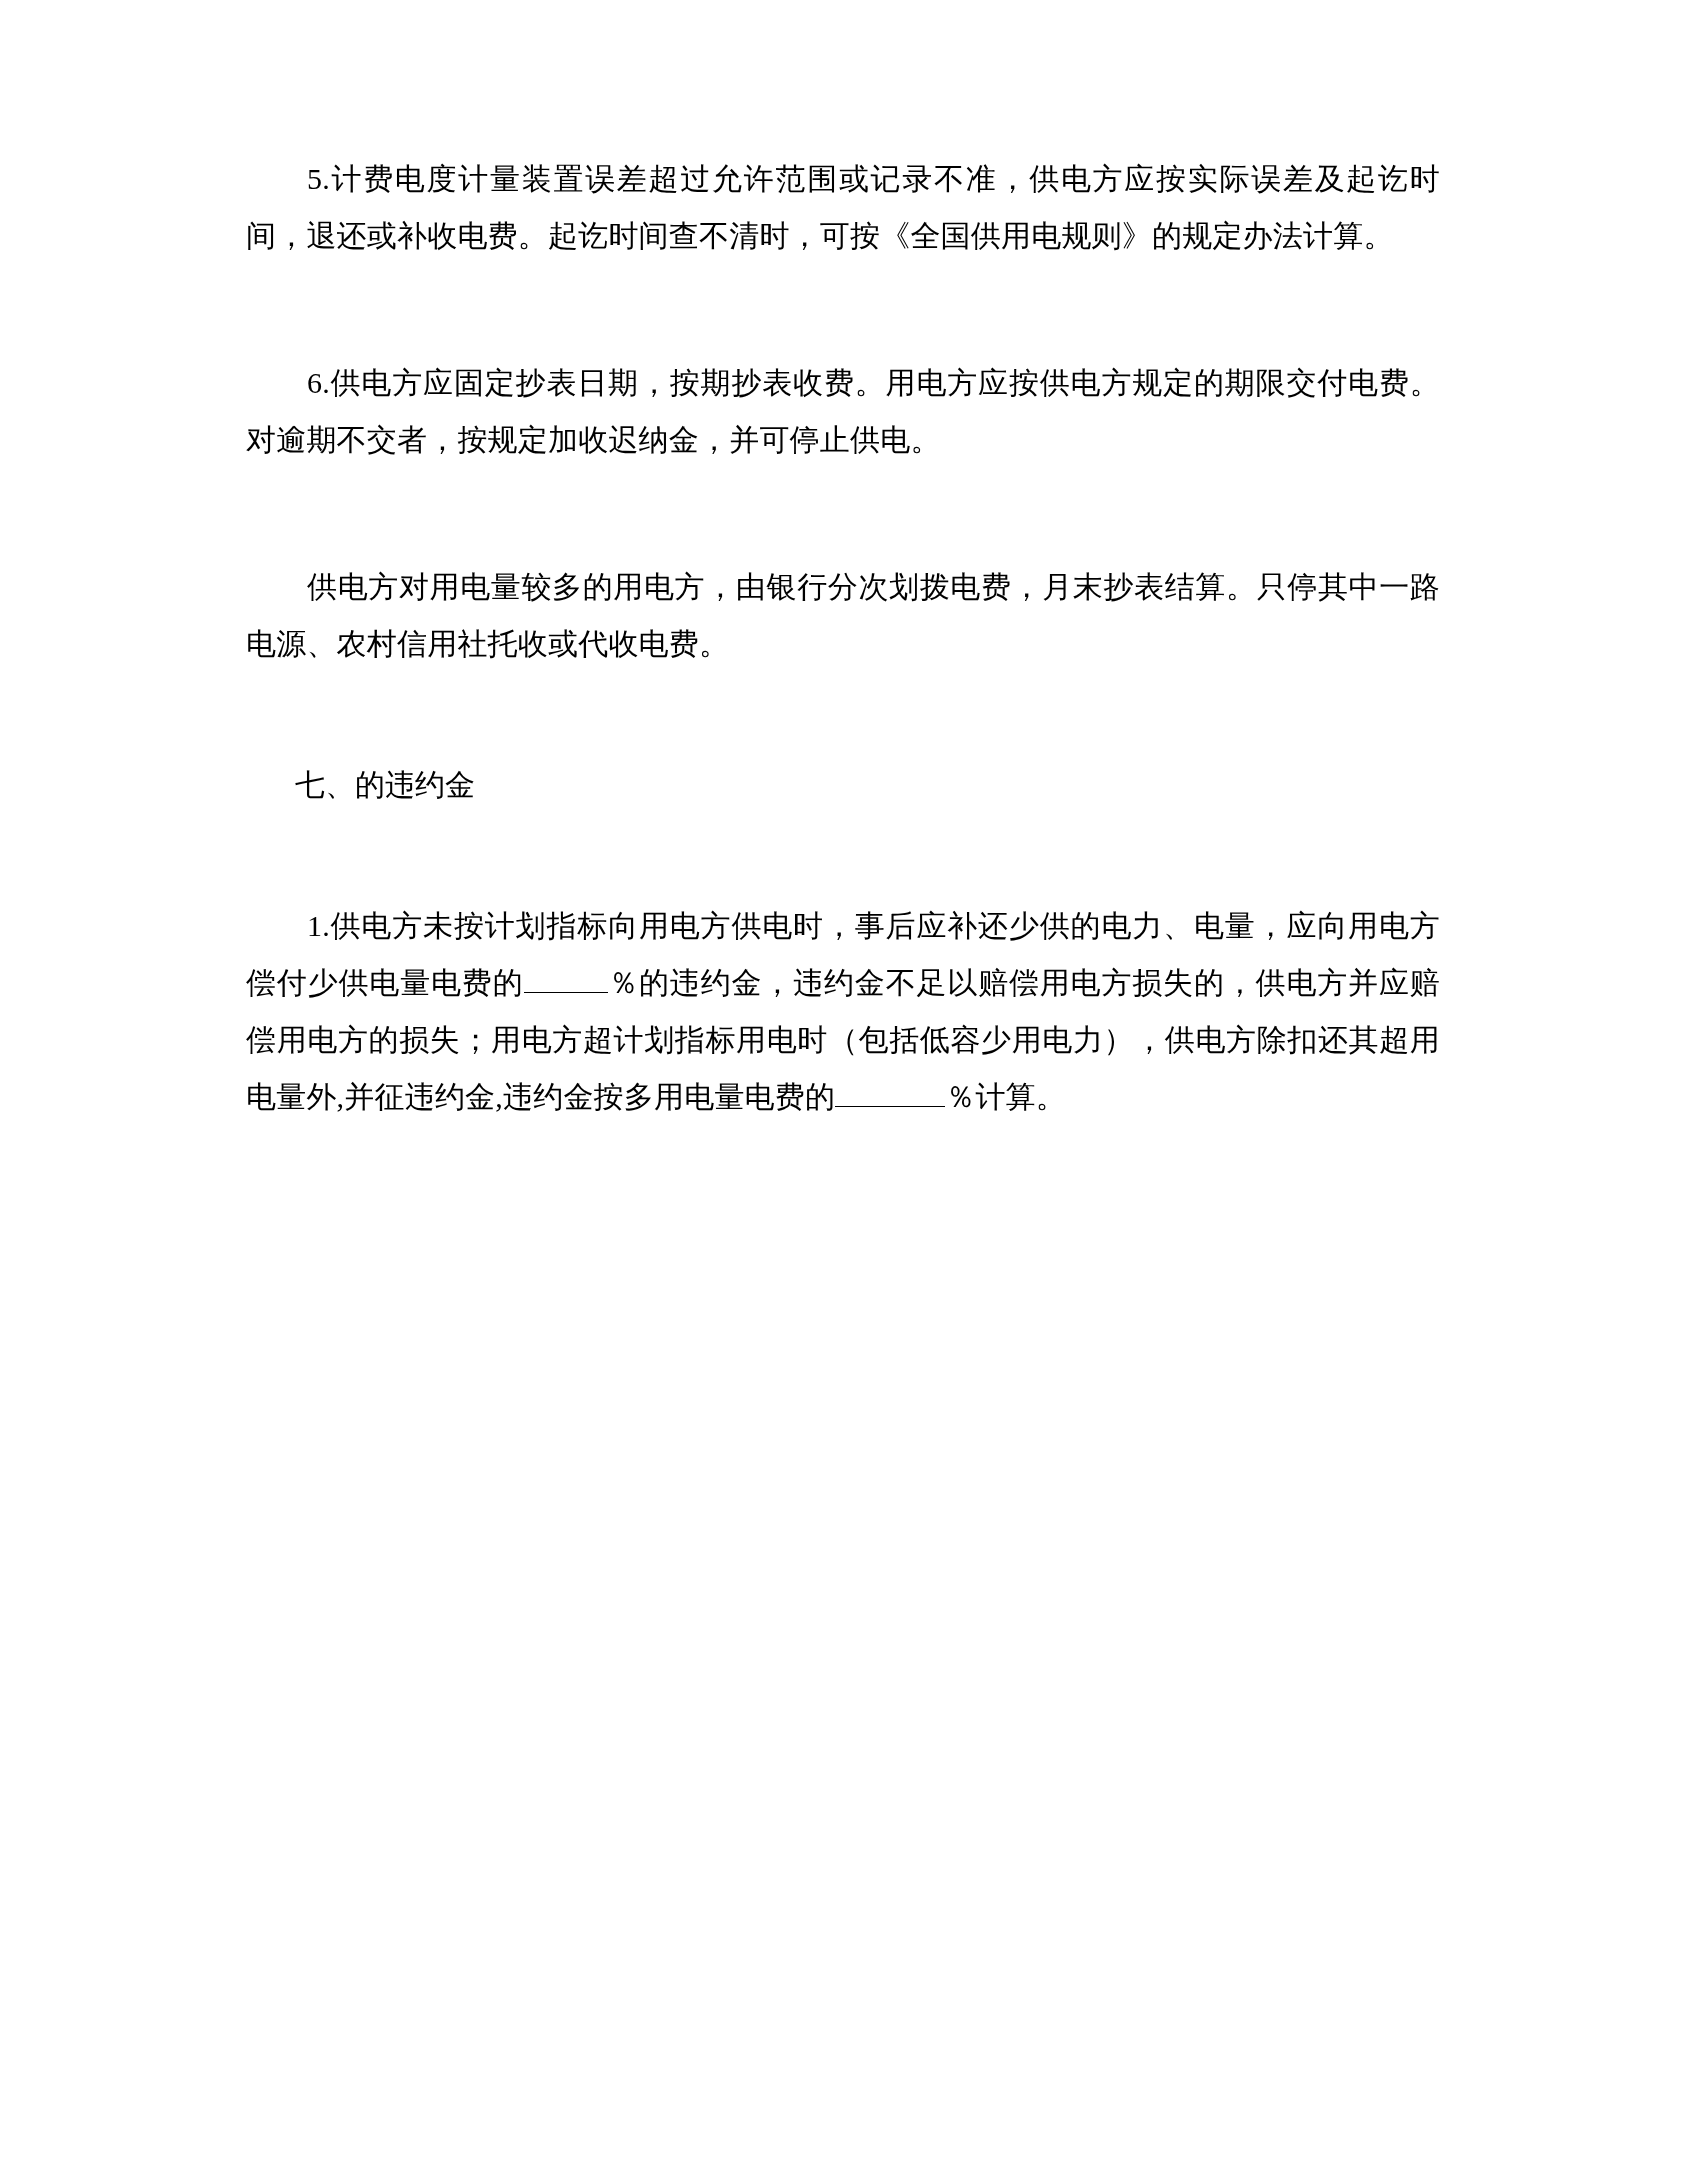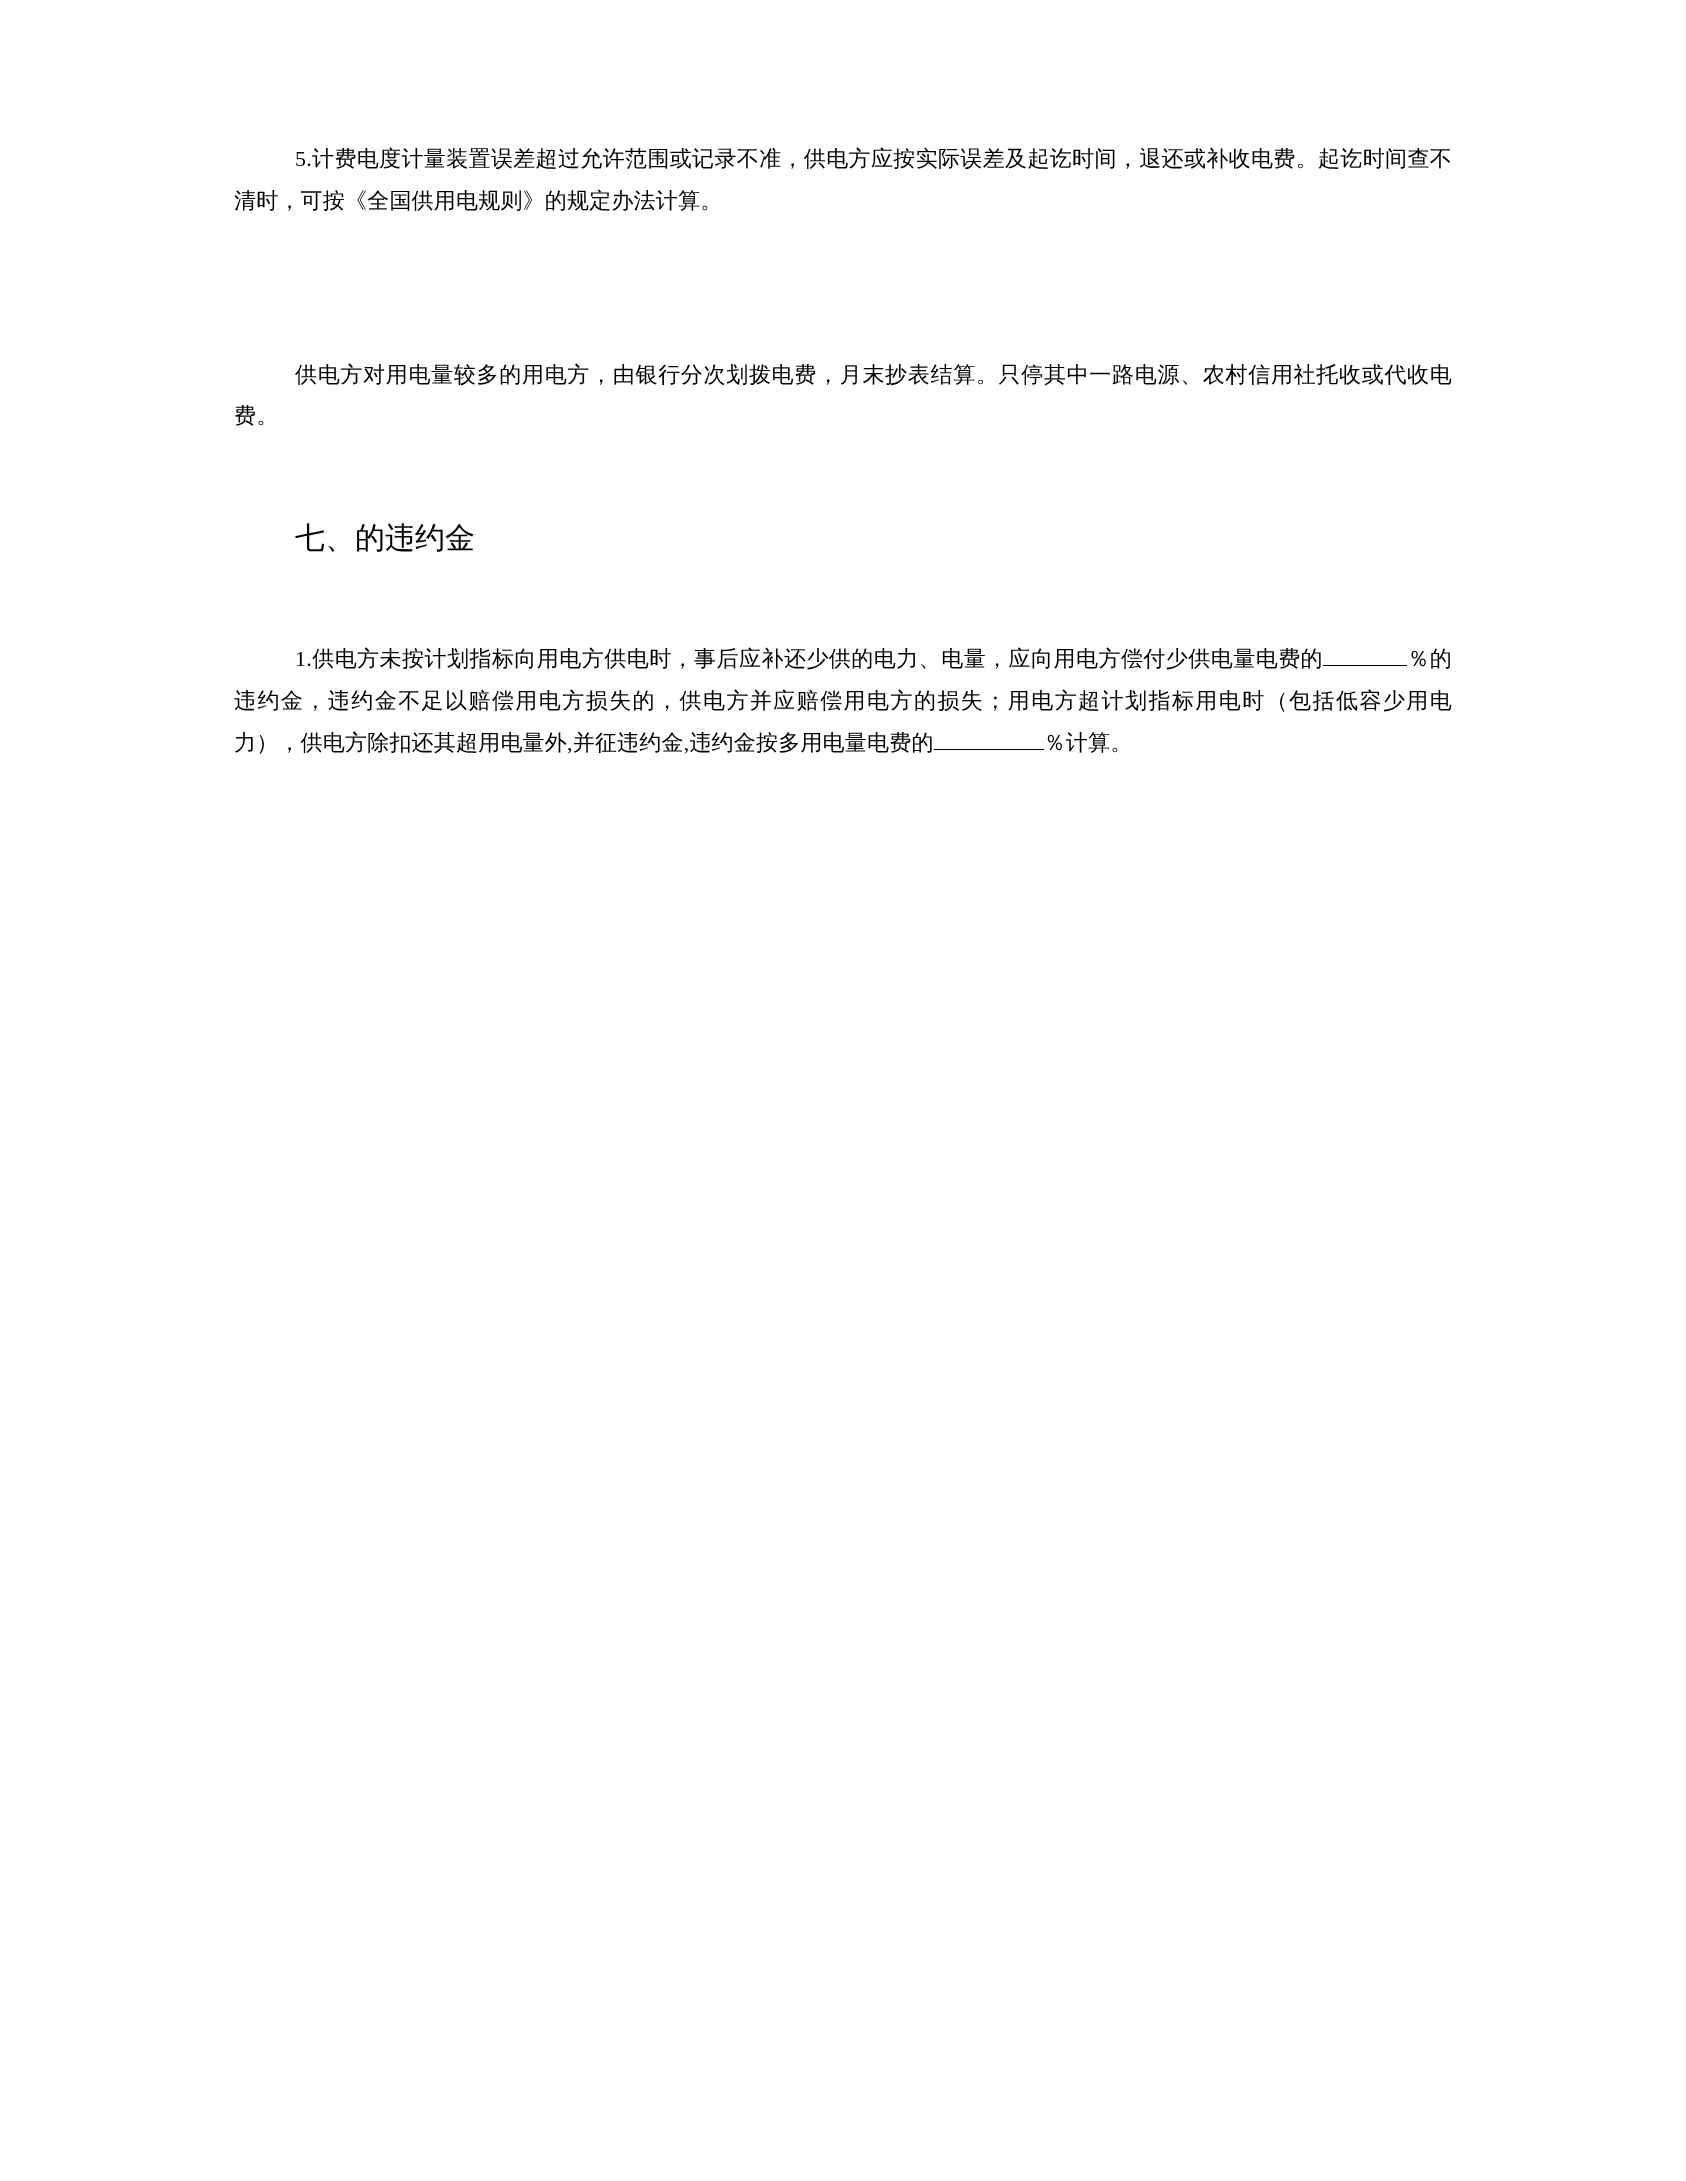--- a/index.html
+++ b/index.html
@@ -19,22 +19,22 @@
     width: 1686px;
     height: 2182px;
     box-sizing: border-box;
     padding: 138px 234px 0 234px;
     background: #ffffff;
   }
   .doc-body {
     width: 1218px;
   }
   p.para {
-    margin: 0;
-    font-size: 22px;
+    margin: 12px;
+    font-size: 30px;
     line-height: 1.90;
     text-align: justify;
     text-justify: inter-ideograph;
     letter-spacing: 0.2px;
     word-break: break-all;
   }
   p.indent {
     text-indent: 61px;
   }
   .gap-md { height: 66px; }
@@ -60,20 +60,21 @@
 </head>
 <body>
 
 <div class="page">
   <div class="doc-body">
 
     <p class="para indent">5.计费电度计量装置误差超过允许范围或记录不准，供电方应按实际误差及起讫时间，退还或补收电费。起讫时间查不清时，可按《全国供用电规则》的规定办法计算。</p>
 
     <div class="gap-md"></div>
 
+    <p class="para indent">6.供电方应固定抄表日期，按期抄表收费。用电方应按供电方规定的期限交付电费。对逾期不交者，按规定加收迟纳金，并可停止供电。</p>
 
     <div class="gap-md"></div>
 
     <p class="para indent">供电方对用电量较多的用电方，由银行分次划拨电费，月末抄表结算。只停其中一路电源、农村信用社托收或代收电费。</p>
 
     <div class="gap-lg"></div>
 
     <p class="heading">七、的违约金</p>
 
     <div class="gap-lg"></div>

